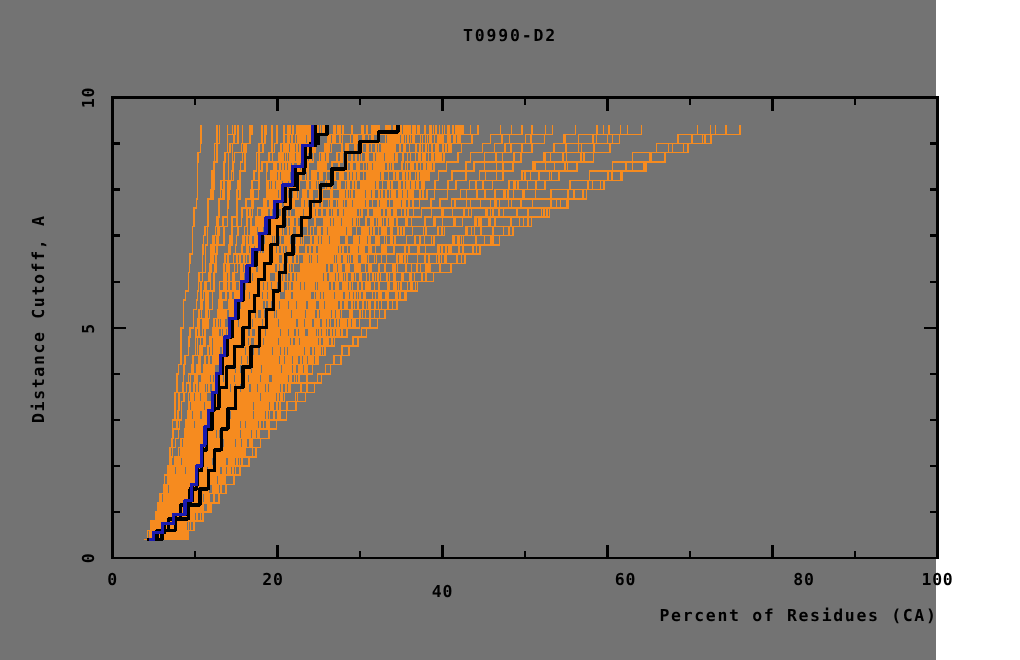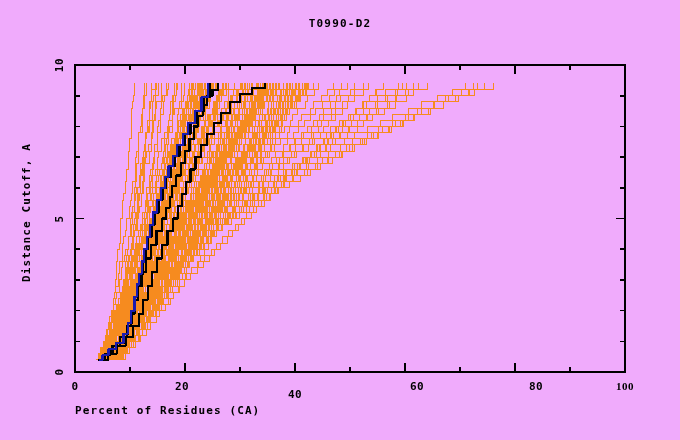--- a/index.html
+++ b/index.html
@@ -1,38 +1,38 @@
 <!DOCTYPE html>
 <html><head>
 <meta charset="utf-8">
 <title>T0990-D2</title>
 <style>
   html,body{margin:0;padding:0;background:#ffffff;}
   body{width:680px;height:440px;overflow:hidden;
        font-family:"DejaVu Sans Mono","Liberation Mono",monospace;}
-  #root{position:relative;width:680px;height:440px;background:#f0abfc;}
+  #root{position:relative;width:624px;height:440px;background:#737373;}
 
   #plot-title{
     position:absolute; left:0; top:17px; width:680px;
     text-align:center; font-size:11px; font-weight:700;
     letter-spacing:1.2px; color:#000;
   }
 
   #chart-area{ position:absolute; left:0; top:0; width:680px; height:440px; }
   #chart-svg{ display:block; width:680px; height:440px; }
 
   #y-axis-title{
     position:absolute; left:-74px; top:206px; width:200px;
     transform:rotate(-90deg); transform-origin:center center;
     text-align:center; font-size:11px; font-weight:700;
     letter-spacing:1.1px; color:#000; white-space:nowrap;
   }
   #x-axis-title{
     position:absolute; left:75px; top:404px; width:550px;
-    text-align:left; font-size:11px; font-weight:700;
+    text-align:right; font-size:11px; font-weight:700;
     letter-spacing:1.1px; color:#000; white-space:nowrap;
   }
   .tick-label{
     position:absolute; font-size:11px; font-weight:700;
     color:#000; letter-spacing:0.5px; white-space:nowrap;
   }
   .xtick-label{ transform:translateX(-50%); }
   .ytick-label{ transform:translateY(-50%); }
 </style>
 </head>
@@ -256,21 +256,21 @@
 
   <div id="y-axis-title">Distance Cutoff, A</div>
   <div id="x-axis-title">Percent of Residues (CA)</div>
 
   <div id="xtick-labels">
       <div class="tick-label xtick-label" style="left: 75px; top: 380px;">0</div>
       <div class="tick-label xtick-label" style="left: 182px; top: 380px;">20</div>
       <div class="tick-label xtick-label" style="left: 295px; top: 388px;">40</div>
       <div class="tick-label xtick-label" style="left: 417px; top: 380px; text-align: right;">60</div>
       <div class="tick-label xtick-label" style="left: 536px; top: 380px;">80</div>
-      <div class="tick-label xtick-label" style="left: 625px; top: 380px; font-family: Liberation Serif, serif;">100</div>
+      <div class="tick-label xtick-label" style="left: 625px; top: 380px;">100</div>
     </div>
   <div id="ytick-labels">
       <div class="tick-label ytick-label" style="left: 51px; top: 372px; width: 16px; text-align: center; transform: translateY(-50%) rotate(-90deg);">0</div>
       <div class="tick-label ytick-label" style="left: 51px; top: 218.5px; width: 16px; text-align: center; transform: translateY(-50%) rotate(-90deg);">5</div>
       <div class="tick-label ytick-label" style="left: 51px; top: 65px; width: 16px; text-align: center; transform: translateY(-50%) rotate(-90deg);">10</div>
     </div>
 
 </div>
 
 </body></html>

